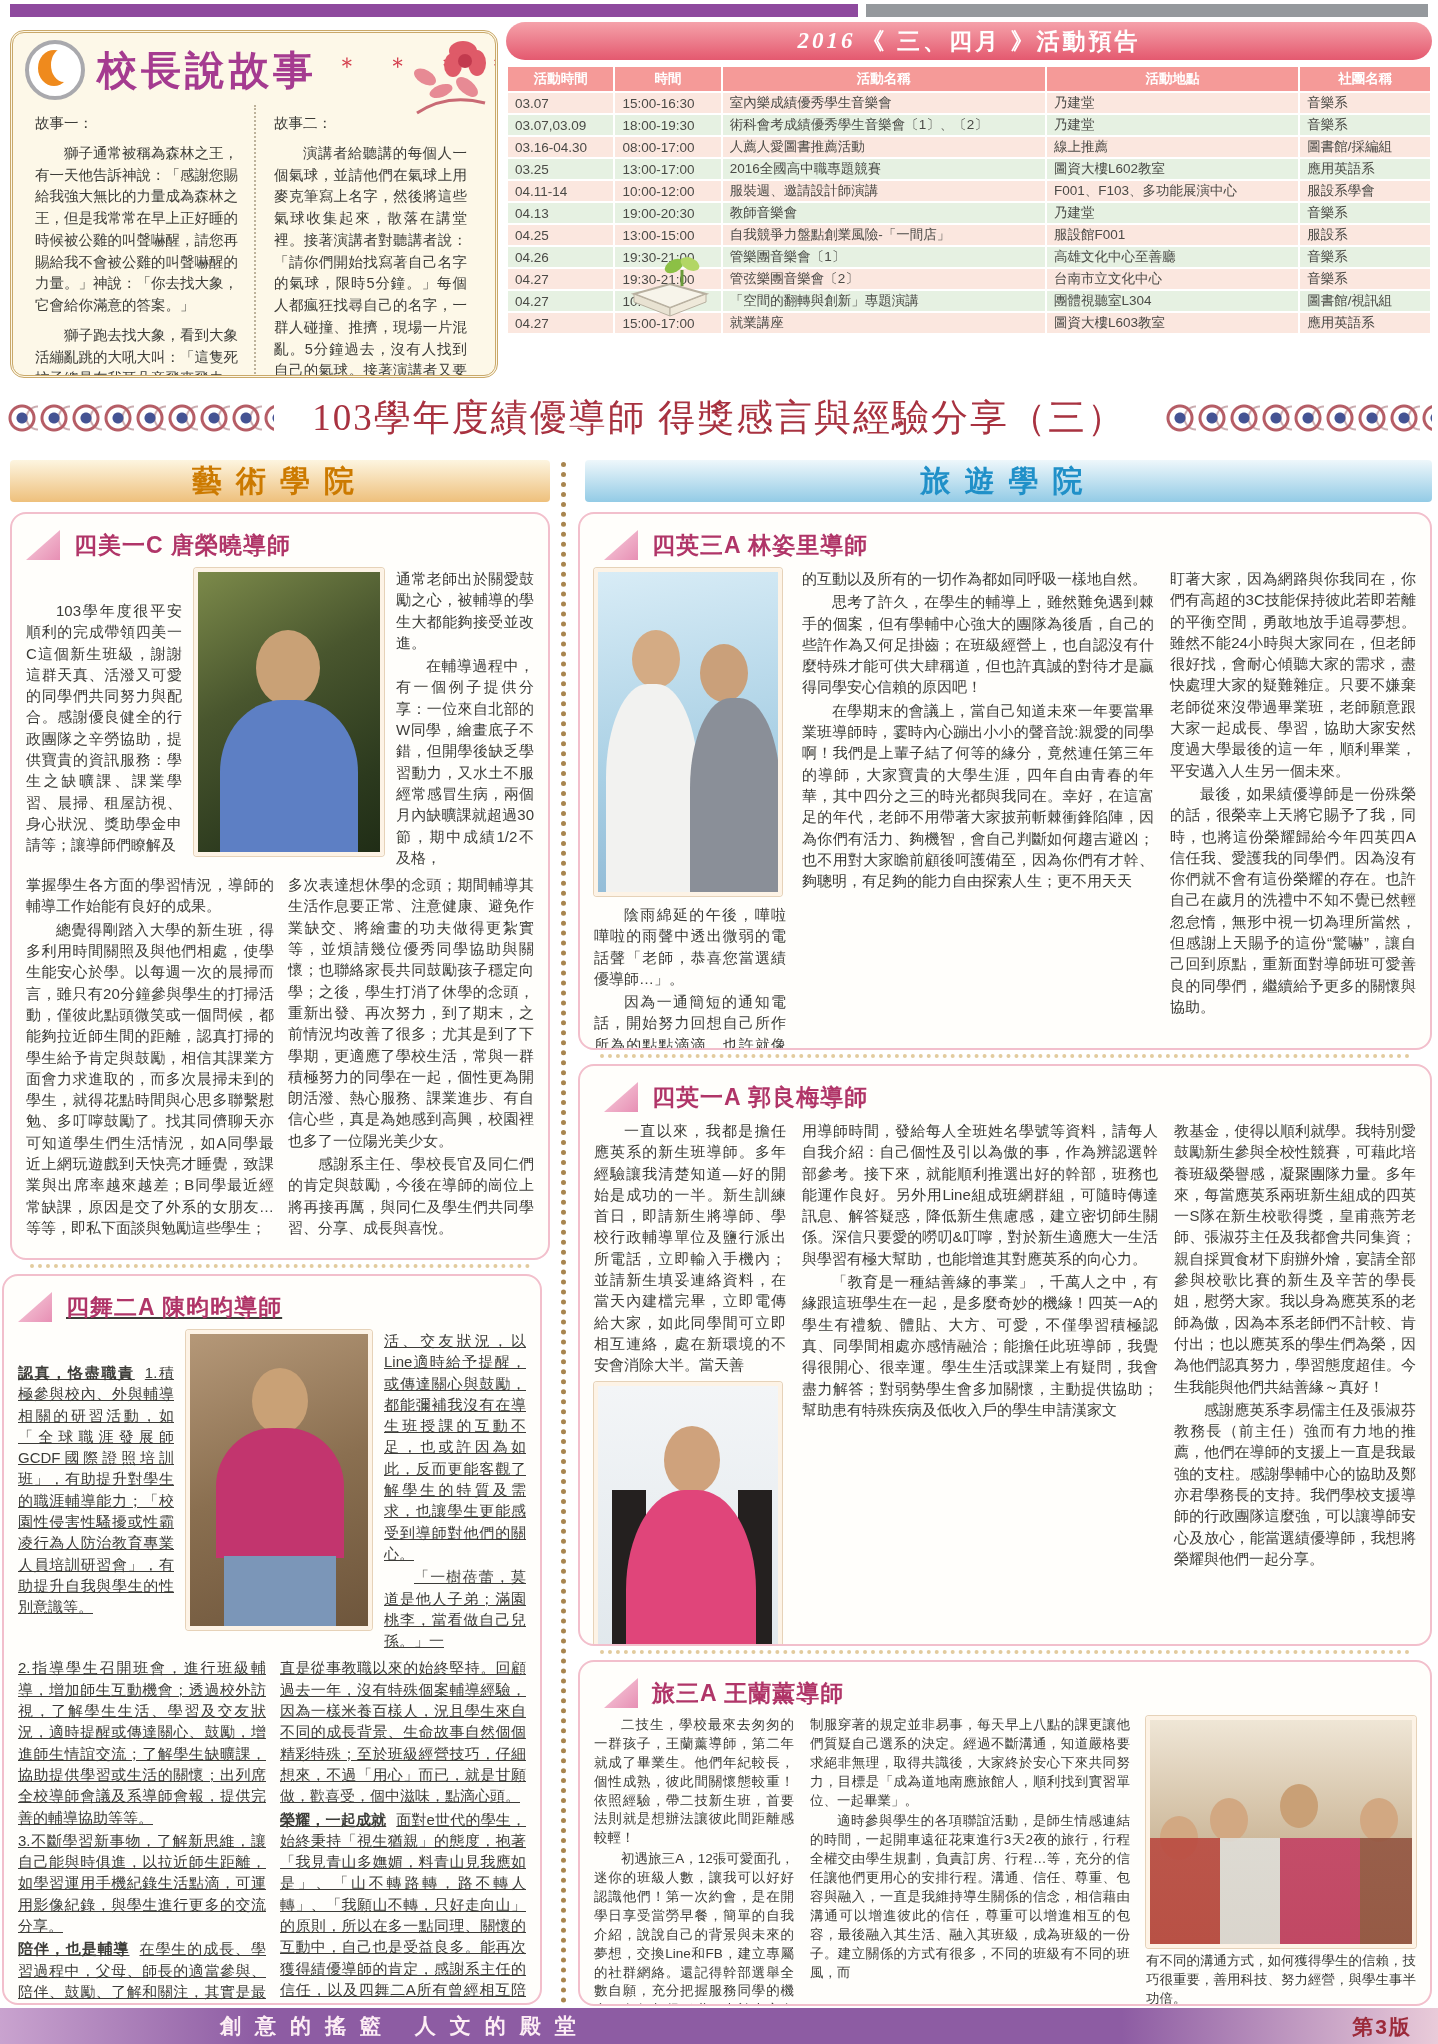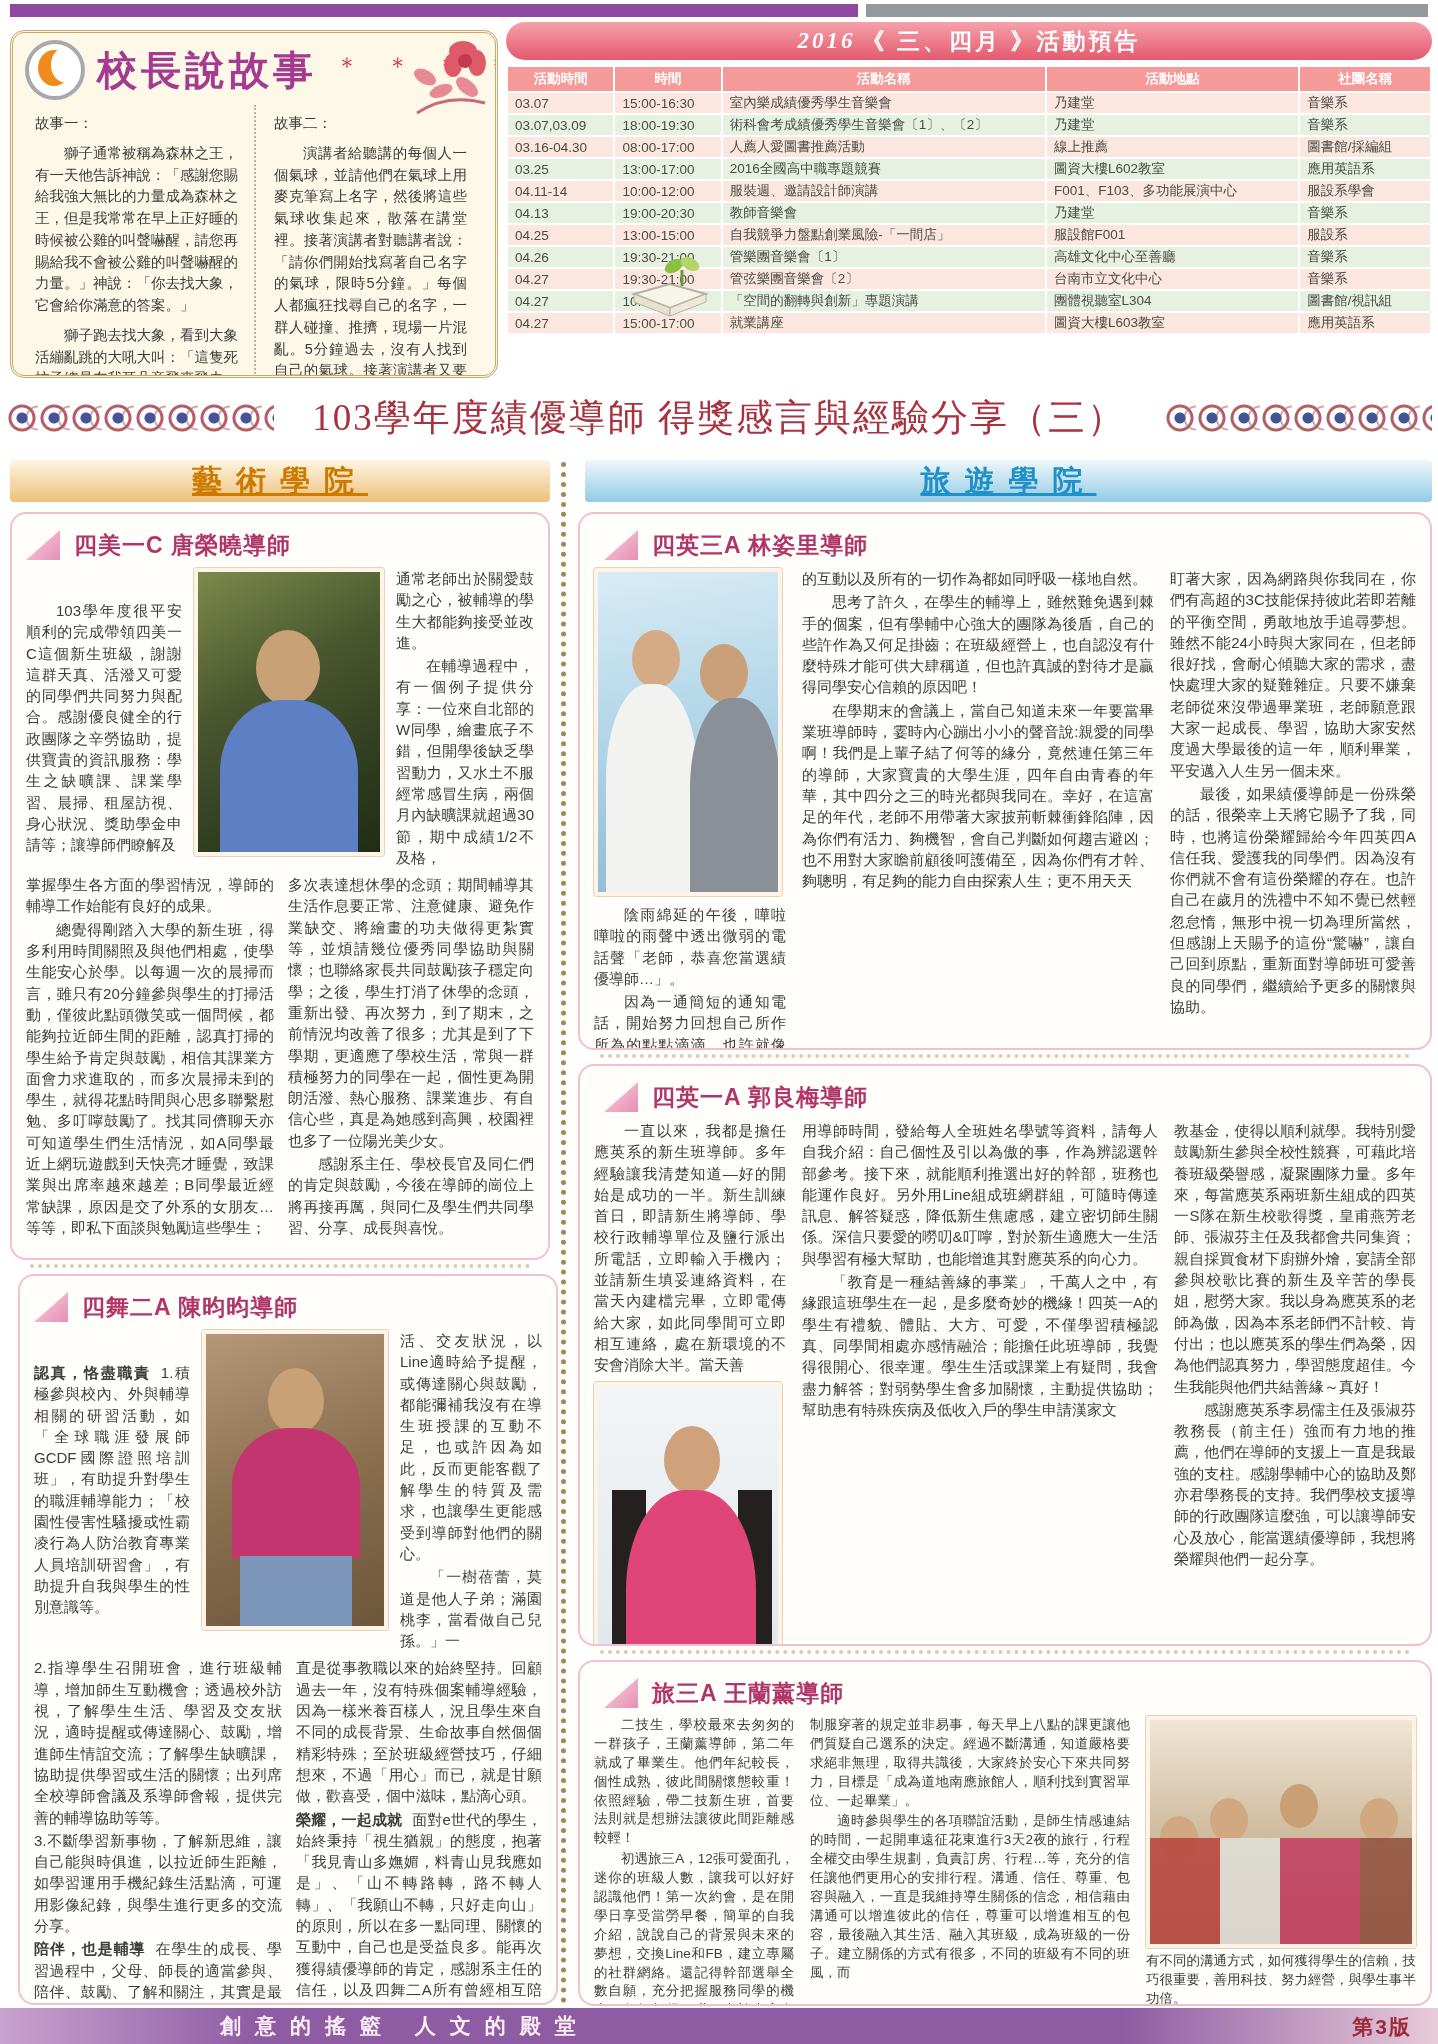--- a/index.html
+++ b/index.html
@@ -49,29 +49,29 @@
     background-image:
       radial-gradient(circle at 16px 16px,#3a4a8e 5px,rgba(0,0,0,0) 6px),
       radial-gradient(circle at 16px 16px,rgba(0,0,0,0) 10px,#b2555e 11px,#b2555e 13px,rgba(0,0,0,0) 14px),
       radial-gradient(circle at 32px 16px,rgba(0,0,0,0) 10px,#c8a8ac 11px,#c8a8ac 12px,rgba(0,0,0,0) 13px);
     background-size:32px 32px;background-repeat:repeat-x;}
   .lace.left{left:6px;} .lace.right{right:6px;}
 
   
   .divider-v{position:absolute;left:561px;top:462px;height:1542px;width:0;border-left:5px dotted #a8854f;}
   .col-head{position:absolute;height:42px;display:flex;align-items:center;justify-content:center;
-    font-size:30px;font-weight:bold;letter-spacing:14px;border-radius:4px;text-decoration:underline;}
+    font-size:30px;font-weight:bold;letter-spacing:14px;border-radius:4px;}
   .col-head.art{left:10px;top:460px;width:540px;background:linear-gradient(180deg,#fdf5e0,#eec07c);color:#cc7a00;}
   .col-head.tour{left:585px;top:460px;width:847px;background:linear-gradient(180deg,#eef7fb,#93cbe6);color:#2090c8;}
 
   
   .abox{position:absolute;background:#fffefb;border:2px solid #f2bfcc;border-radius:16px;box-sizing:border-box;
     padding:12px 14px;overflow:hidden;}
   .a1{left:10px;top:512px;width:540px;height:748px;}
-  .a2{left:18px;top:1274px;width:540px;height:731px;}
+  .a2{left:2px;top:1274px;width:540px;height:731px;text-decoration:underline;}
   .a3{left:578px;top:512px;width:854px;height:538px;}
   .a4{left:578px;top:1064px;width:854px;height:582px;}
   .a5{left:578px;top:1660px;width:854px;height:346px;}
   .atitle-row{display:flex;align-items:center;height:38px;margin-bottom:4px;}
   .tri{width:34px;height:30px;background:linear-gradient(135deg,#f8d2de,#e78fb4);clip-path:polygon(0 100%,100% 0,100% 100%);margin-right:14px;flex:none;}
   .atitle{font-size:23px;font-weight:bold;color:#b03568;letter-spacing:1px;white-space:nowrap;}
 
   .para{margin:0 0 2px 0;text-align:justify;text-indent:2em;}
   .para.cont,.para.noind{text-indent:0;}
   .plead{font-weight:bold;margin-right:10px;}

